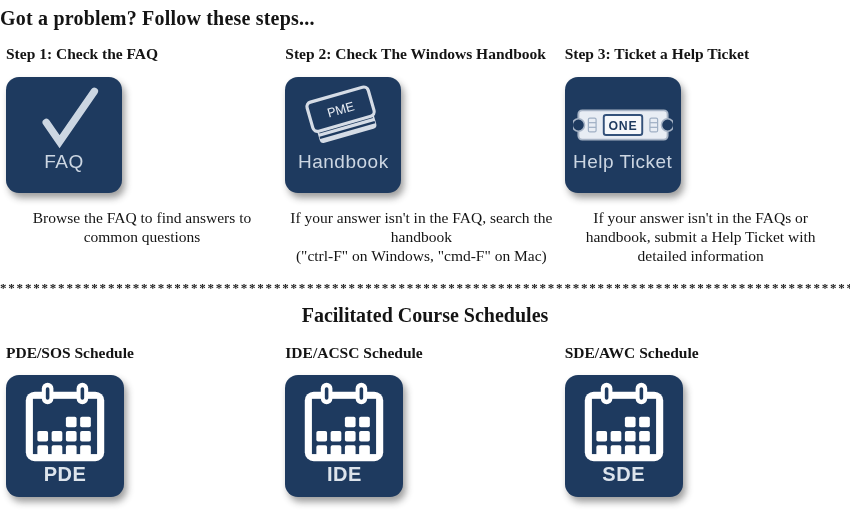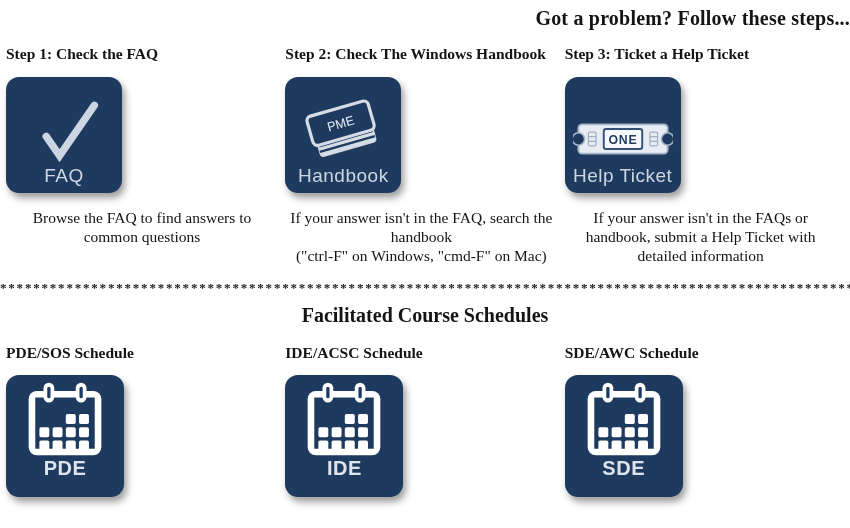--- a/index.html
+++ b/index.html
@@ -4,21 +4,21 @@
 <style>
   * { margin: 0; padding: 0; box-sizing: border-box; }
   html, body {
     width: 850px; height: 528px;
     background: #ffffff;
     overflow: hidden;
     font-family: "Liberation Serif", serif;
     color: #141414;
   }
   .page-title {
-    text-align: right;
+    text-align: left;
     font-size: 20px;
     font-weight: bold;
     padding-top: 7px;
     letter-spacing: 0.2px;
   }
   .section-title {
     text-align: center;
     font-size: 20px;
     font-weight: bold;
     margin-top: 8px;
@@ -50,33 +50,33 @@
     display: flex;
     flex-direction: column;
     align-items: center;
     justify-content: flex-end;
     cursor: pointer;
   }
   .tile-label {
     font-family: "Liberation Sans", sans-serif;
     color: #ccd6e2;
     font-size: 19px;
-    margin-bottom: 6px;
+    margin-bottom: 20px;
     letter-spacing: 0.5px;
     white-space: nowrap;
   }
   .cal-tile {
     width: 118px; height: 122px;
     padding-top: 6px;
   }
   .cal-tile .tile-label {
     color: #dde4ec;
     font-weight: bold;
     font-size: 20px;
-    margin-bottom: 17px;
+    margin-bottom: 11px;
   }
   .desc {
     font-size: 15.5px;
     line-height: 1.22;
     margin-top: 16px;
     max-width: 272px;
   }
   .desc2 { display: block; }
   .divider {
     width: 100%;

